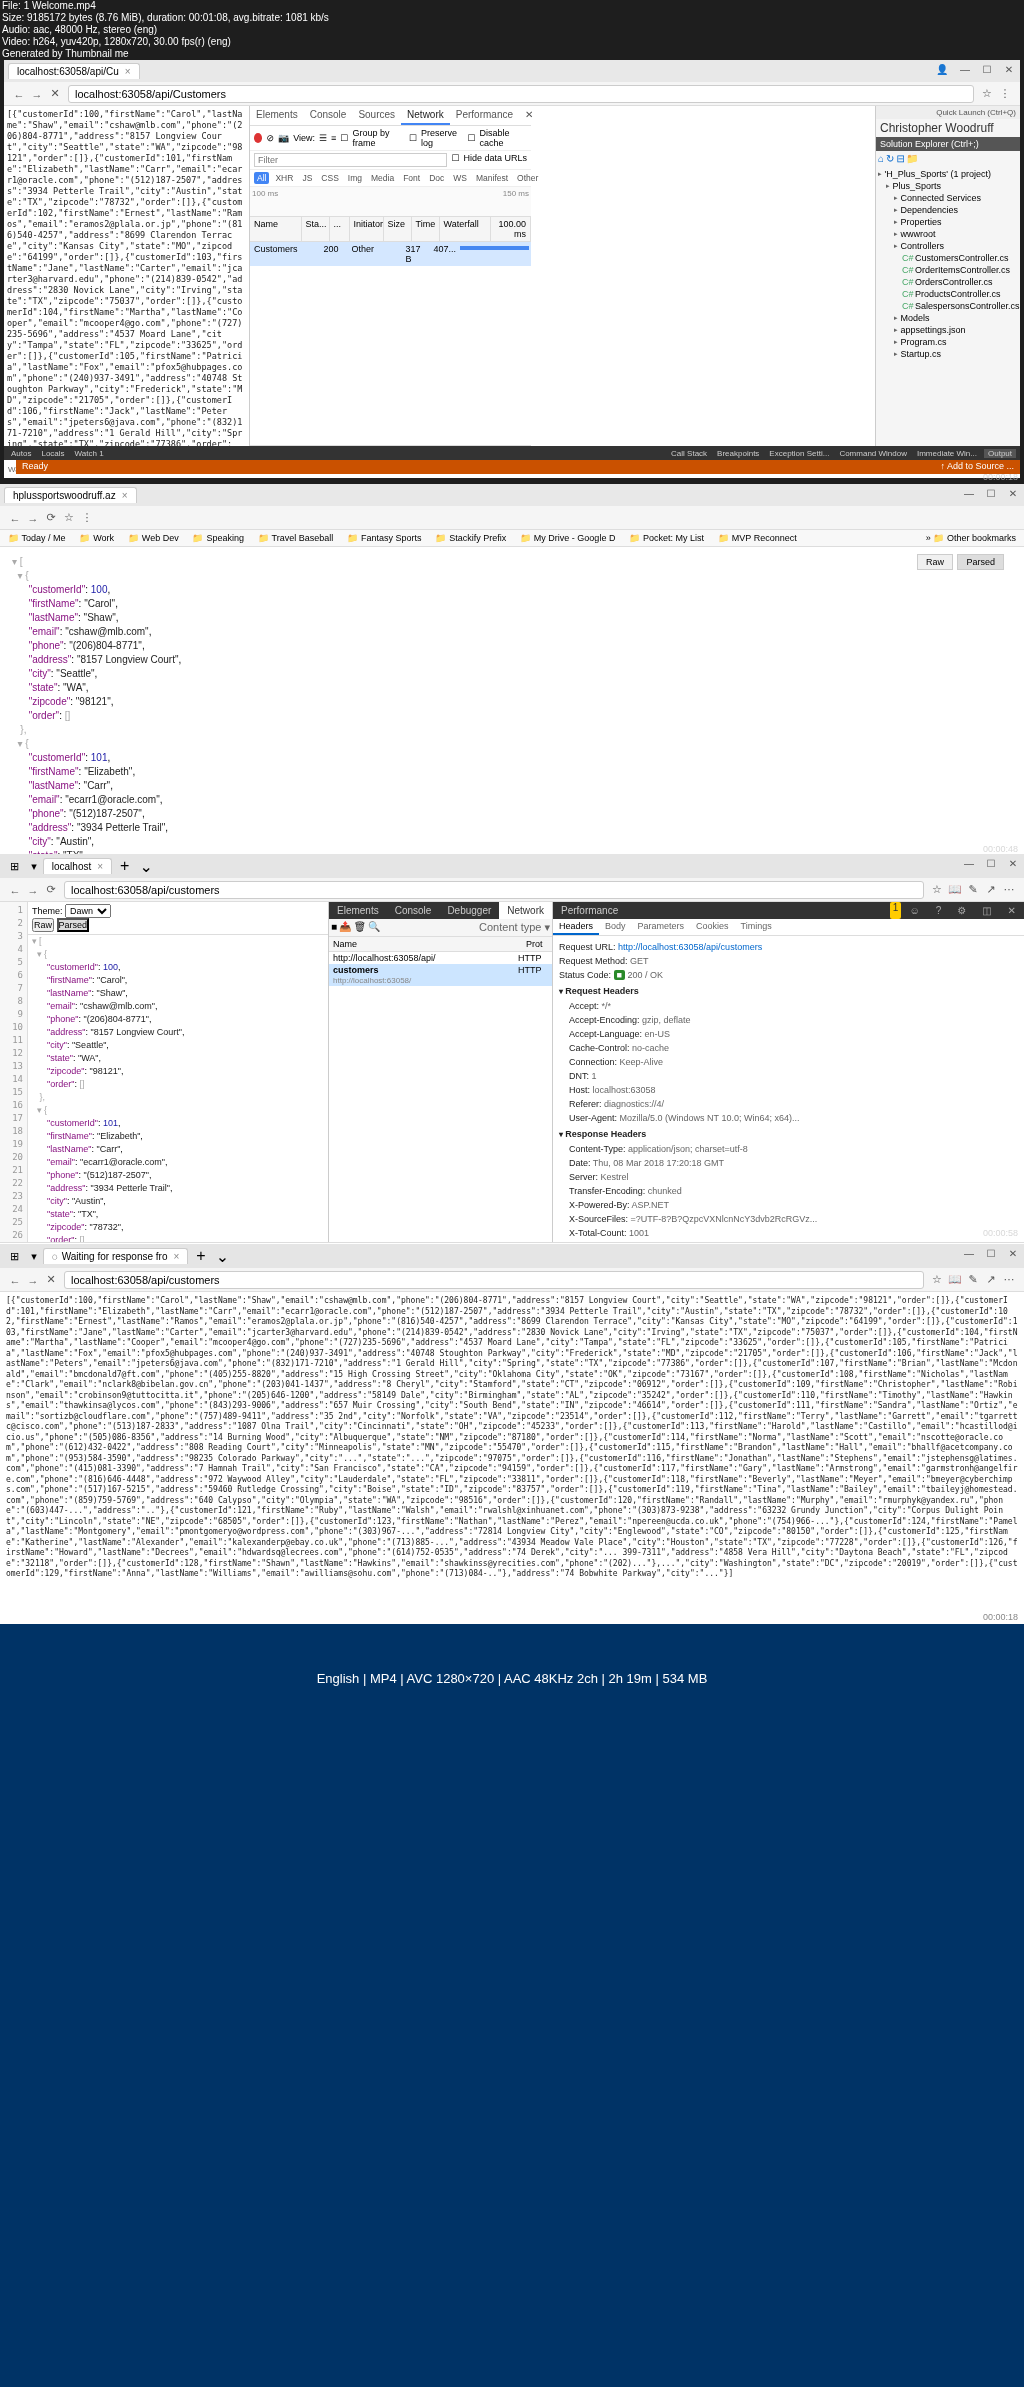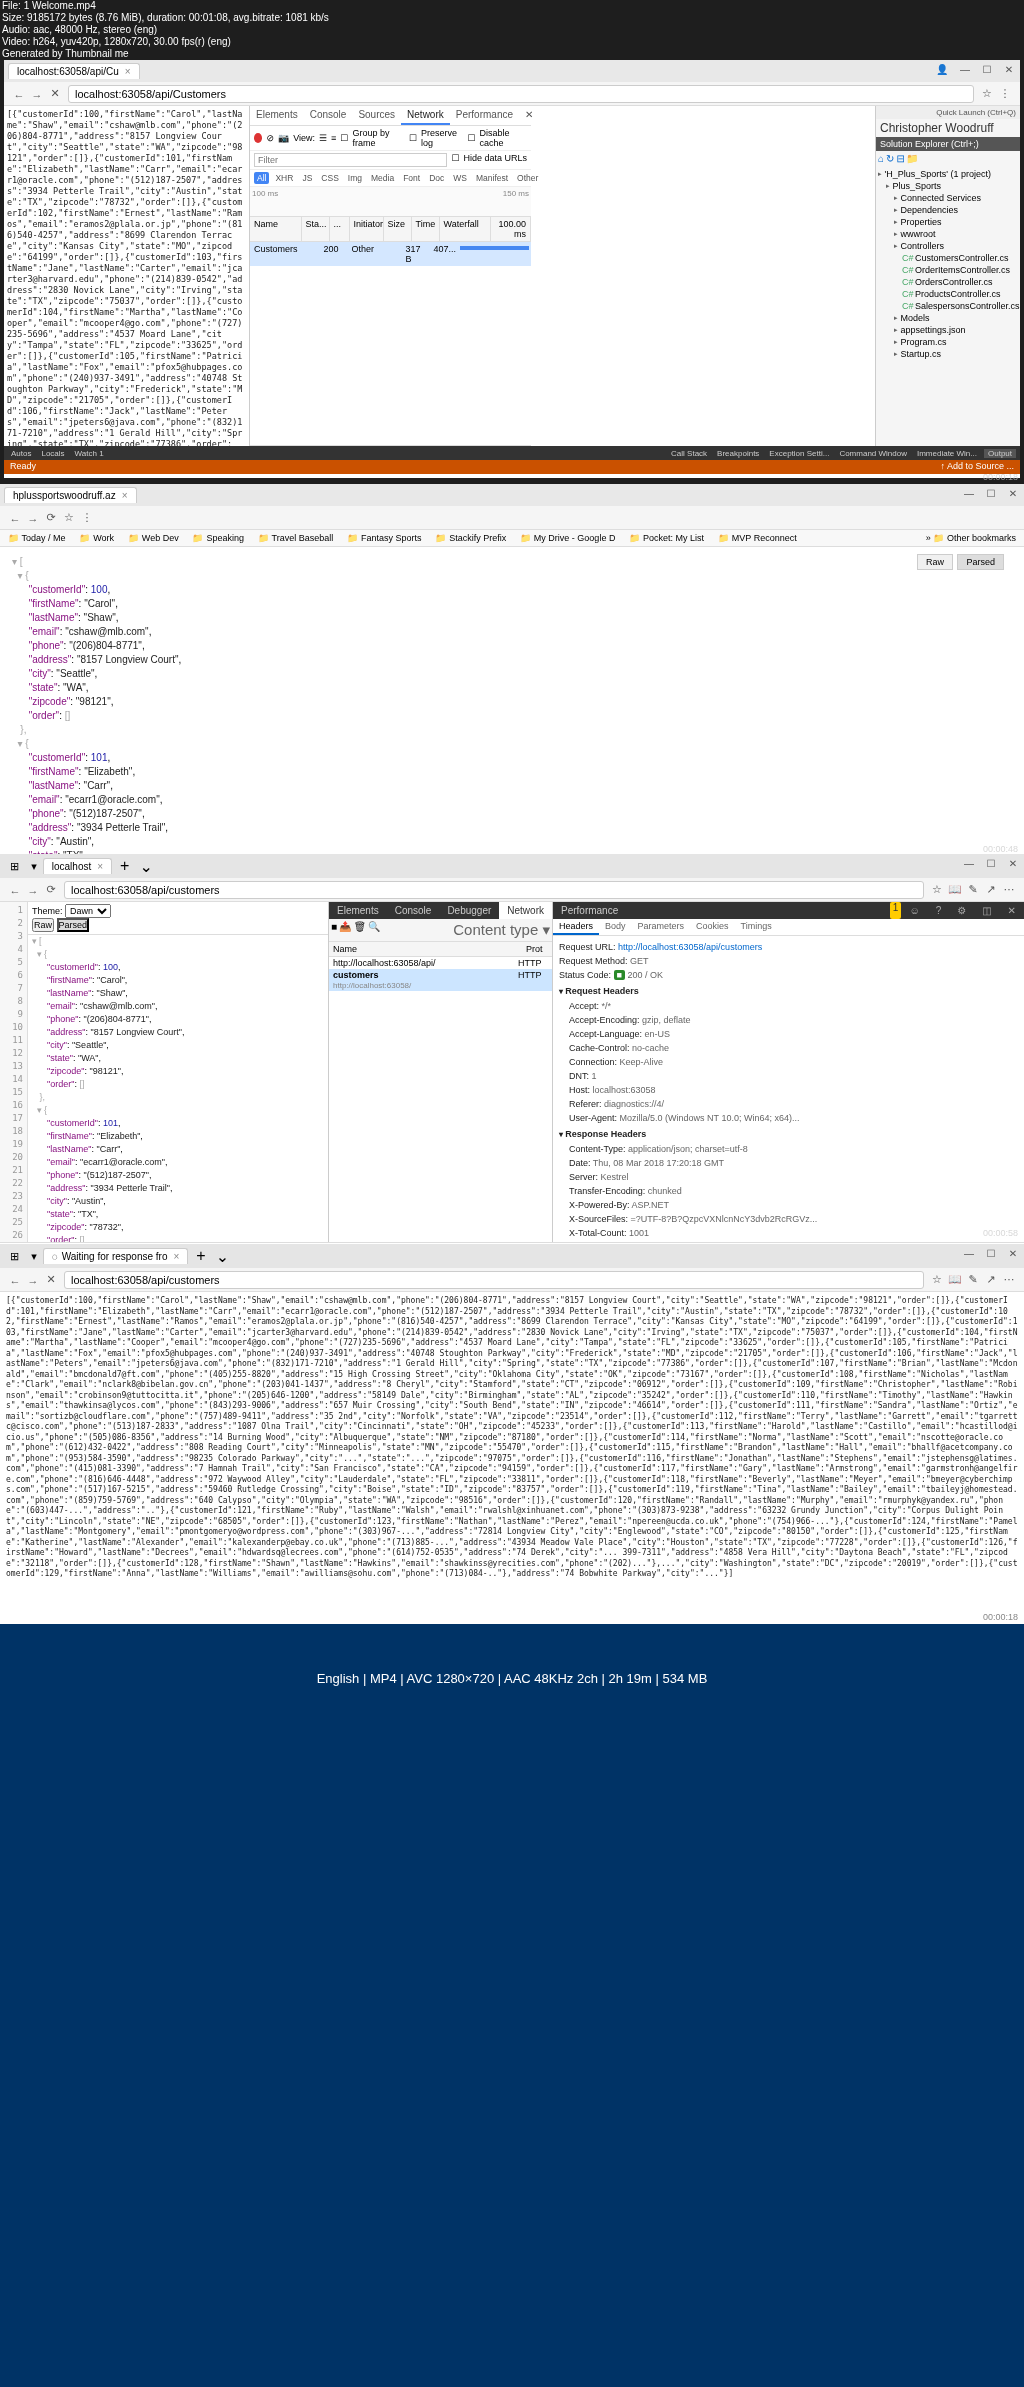--- a/index.html
+++ b/index.html
@@ -39,21 +39,21 @@
 .vs-title { background: #555; color: #fff; font-size: 9px; padding: 2px 4px; }
 .vs-toolbar { display: flex; padding: 2px; gap: 2px; }
 .vs-toolbar span { font-size: 10px; color: #0066cc; }
 .vs-tree { font-size: 9px; padding: 2px; }
 .vs-tree div { padding: 1px 0 1px 6px; display: flex; align-items: center; gap: 3px; }
 .vs-tree .folder::before { content: "▸"; font-size: 7px; color: #666; }
 .vs-tree .cs-icon { width: 10px; color: #48a868; }
 .s1 .debug-bar { position: absolute; left: 0; right: 0; height: 14px; background: #333; color: #ccc; font-size: 8px; display: flex; align-items: center; padding: 0 4px; gap: 4px; }
 .debug-bar.bp { bottom: 18px; }
 .debug-bar span { padding: 0 3px; }
-.s1 .orange-bar { position: absolute; bottom: 4px; left: 0; right: 0; height: 14px; background: #ca5100; color: #fff; font-size: 9px; padding: 1px 6px; }
+.s1 .orange-bar { position: absolute; bottom: 4px; left: 12px; right: 0; height: 14px; background: #ca5100; color: #fff; font-size: 9px; padding: 1px 6px; }
 
 
 .s2 { height: 370px; background: #fff; }
 .s2 .bookmarks { display: flex; padding: 2px 4px; border-bottom: 1px solid #ddd; font-size: 9px; gap: 6px; background: #f8f8f8; }
 .s2 .bookmarks span { padding: 1px 4px; display: flex; align-items: center; gap: 2px; }
 .s2 .content { position: relative; height: 320px; overflow: hidden; }
 .s2 .toggle-btns { position: absolute; right: 20px; top: 4px; }
 .toggle-btns button { font-size: 9px; padding: 2px 8px; border: 1px solid #ccc; background: #f0f0f0; }
 .toggle-btns .active { background: #ddd; }
 .json-tree { font-family: Consolas, monospace; font-size: 10px; line-height: 14px; padding: 8px 12px; }
@@ -435,21 +435,21 @@
         <span>Elements</span>
         <span>Console</span>
         <span>Debugger</span>
         <span class="active">Network</span>
       </div>
       <div class="edge-toolbar">
         <span>■</span>
         <span>📤</span>
         <span>🗑</span>
         <span>🔍</span>
-        <span style="margin-left:auto;font-size:15px;color:#666">Content type ▾</span>
+        <span style="margin-left:auto;font-size:11px;color:#666">Content type ▾</span>
       </div>
       <div class="edge-headers">
         <span style="flex:1">Name</span>
         <span style="width:30px">Prot</span>
       </div>
       <div class="edge-net-row">
         <span style="flex:1">http://localhost:63058/api/</span>
         <span style="width:30px">HTTP</span>
       </div>
       <div class="edge-net-row sel">

